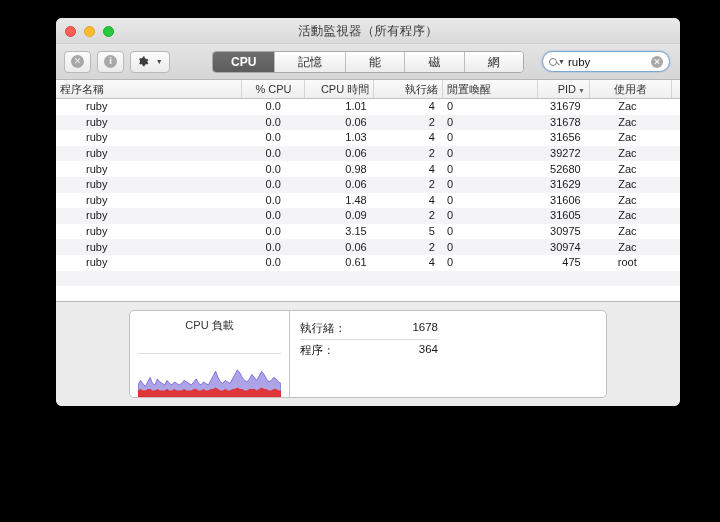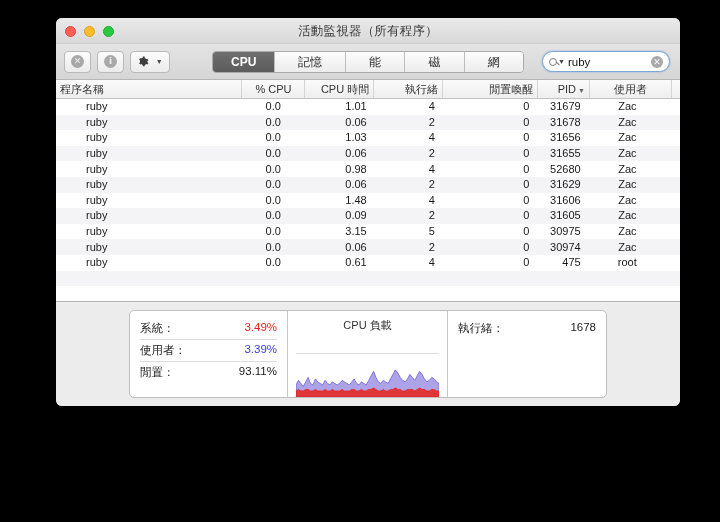--- a/index.html
+++ b/index.html
@@ -195,21 +195,21 @@
     padding: 0 4px;
     white-space: nowrap;
     overflow: hidden;
   }
   .colhead .c:last-child { border-right: none; }
 
   .c-name  { width: 196px; }
   .c-cpu   { width: 66px;  text-align: center; }
   .c-time  { width: 72px;  text-align: right; }
   .c-thr   { width: 72px;  text-align: right; }
-  .c-idle  { width: 100px; text-align: right; }
+  .c-idle  { width: 100px; text-align: left; }
   .c-pid   { width: 54px;  text-align: right; }
   .c-user  { width: 86px;  text-align: center; }
   .c-pad   { flex: 1; }
 
   .sort-chev {
     font-size: 7px;
     color: #666;
     margin-left: 2px;
   }
 
@@ -385,21 +385,21 @@
           <div class="c c-pid">31656</div>
           <div class="c c-user">Zac</div>
           <div class="c c-pad"></div>
         </div>
         <div class="row even">
           <div class="c c-name">ruby</div>
           <div class="c c-cpu">0.0</div>
           <div class="c c-time">0.06</div>
           <div class="c c-thr">2</div>
           <div class="c c-idle">0</div>
-          <div class="c c-pid">31655</div>
+          <div class="c c-pid">39272</div>
           <div class="c c-user">Zac</div>
           <div class="c c-pad"></div>
         </div>
         <div class="row odd">
           <div class="c c-name">ruby</div>
           <div class="c c-cpu">0.0</div>
           <div class="c c-time">0.98</div>
           <div class="c c-thr">4</div>
           <div class="c c-idle">0</div>
           <div class="c c-pid">52680</div>
@@ -471,48 +471,38 @@
         <div class="row even">&nbsp;</div>
         <div class="row odd">&nbsp;</div>
         <div class="row even">&nbsp;</div>
         <div class="row odd">&nbsp;</div>
       </div>
   </div>
 
   <div class="bottom">
     <div class="statbox">
 
-      <div class="stat-sec sec-left">
-        <div class="stat-line">
-          <span>系統：</span>
-          <span class="stat-val red">3.49%</span>
-        </div>
-        <div class="stat-line">
-          <span>使用者：</span>
-          <span class="stat-val blue">3.39%</span>
-        </div>
-        <div class="stat-line">
-          <span>閒置：</span>
-          <span class="stat-val plain">93.11%</span>
-        </div>
-      </div>
 
       <div class="stat-sec sec-mid">
         <div class="graph-title">CPU 負載</div>
         <div class="graph">
           <svg id="loadchart" viewBox="0 0 144 58" preserveAspectRatio="none">
               <path d="M0,58 L0.00,45.94 L2.44,41.41 L4.88,44.43 L7.32,47.44 L9.76,42.92 L12.20,38.40 L14.64,44.43 L17.08,45.94 L19.53,39.90 L21.97,42.92 L24.41,44.43 L26.85,45.94 L29.29,41.41 L31.73,44.43 L34.17,45.94 L36.61,42.92 L39.05,44.43 L41.49,45.94 L43.93,44.43 L46.37,41.41 L48.81,42.92 L51.25,44.43 L53.69,45.94 L56.14,42.92 L58.58,39.90 L61.02,44.43 L63.46,45.94 L65.90,42.92 L68.34,44.43 L70.78,45.94 L73.22,41.41 L75.66,36.89 L78.10,32.36 L80.54,38.40 L82.98,42.92 L85.42,44.43 L87.86,41.41 L90.31,42.92 L92.75,44.43 L95.19,39.90 L97.63,35.38 L100.07,30.86 L102.51,33.87 L104.95,38.40 L107.39,41.41 L109.83,42.92 L112.27,39.90 L114.71,35.38 L117.15,38.40 L119.59,41.41 L122.03,36.89 L124.47,32.36 L126.92,35.38 L129.36,39.90 L131.80,42.92 L134.24,41.41 L136.68,38.40 L139.12,39.90 L141.56,42.92 L144.00,44.43 L144,58 Z" fill="#6a5ad6" fill-opacity="0.55" stroke="#6a5ad6" stroke-width="0.8"></path>
               <path d="M0,58 L0.00,51.97 L2.44,50.46 L4.88,51.97 L7.32,51.97 L9.76,50.46 L12.20,50.46 L14.64,51.97 L17.08,51.97 L19.53,50.46 L21.97,51.97 L24.41,51.97 L26.85,51.97 L29.29,50.46 L31.73,51.97 L34.17,51.97 L36.61,50.46 L39.05,51.97 L41.49,51.97 L43.93,51.97 L46.37,50.46 L48.81,51.97 L51.25,51.97 L53.69,51.97 L56.14,50.46 L58.58,50.46 L61.02,51.97 L63.46,51.97 L65.90,50.46 L68.34,51.97 L70.78,51.97 L73.22,50.46 L75.66,50.46 L78.10,48.95 L80.54,50.46 L82.98,51.97 L85.42,51.97 L87.86,50.46 L90.31,51.97 L92.75,51.97 L95.19,50.46 L97.63,50.46 L100.07,48.95 L102.51,50.46 L104.95,50.46 L107.39,51.97 L109.83,51.97 L112.27,50.46 L114.71,50.46 L117.15,50.46 L119.59,51.97 L122.03,50.46 L124.47,48.95 L126.92,50.46 L129.36,50.46 L131.80,51.97 L134.24,51.97 L136.68,50.46 L139.12,50.46 L141.56,51.97 L144.00,51.97 L144,58 Z" fill="#e8231d" fill-opacity="0.85" stroke="#e8231d" stroke-width="0.8"></path>
             </svg>
         </div>
       </div>
 
       <div class="stat-sec sec-right">
         <div class="stat-line">
           <span>執行緒：</span>
           <span class="stat-val plain">1678</span>
         </div>
+        <div class="stat-line">
+          <span>程序：</span>
+          <span class="stat-val plain">364</span>
+        </div>
       </div>
 
     </div>
   </div>
 
 </div>
 
 </body></html>

